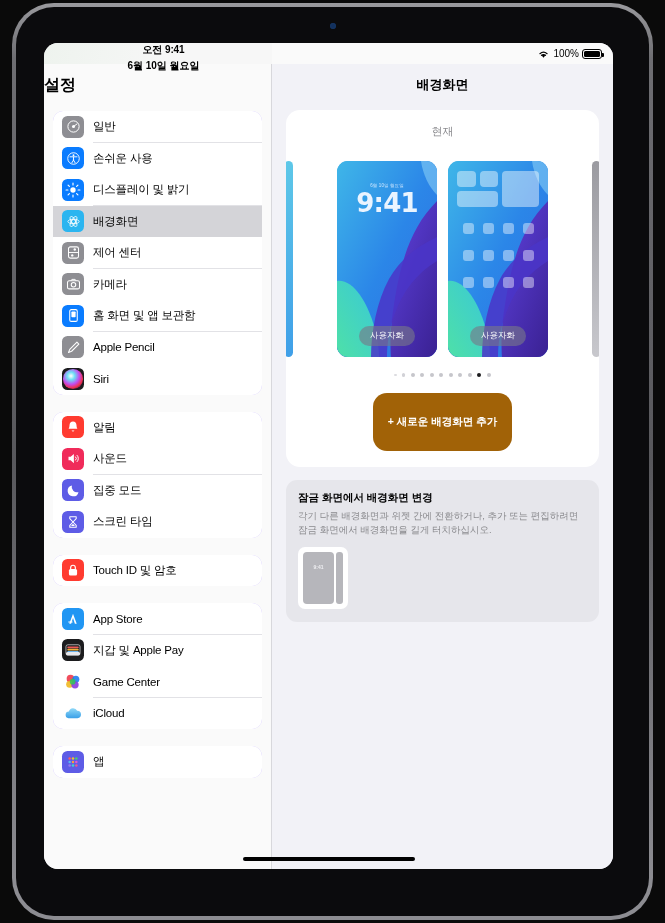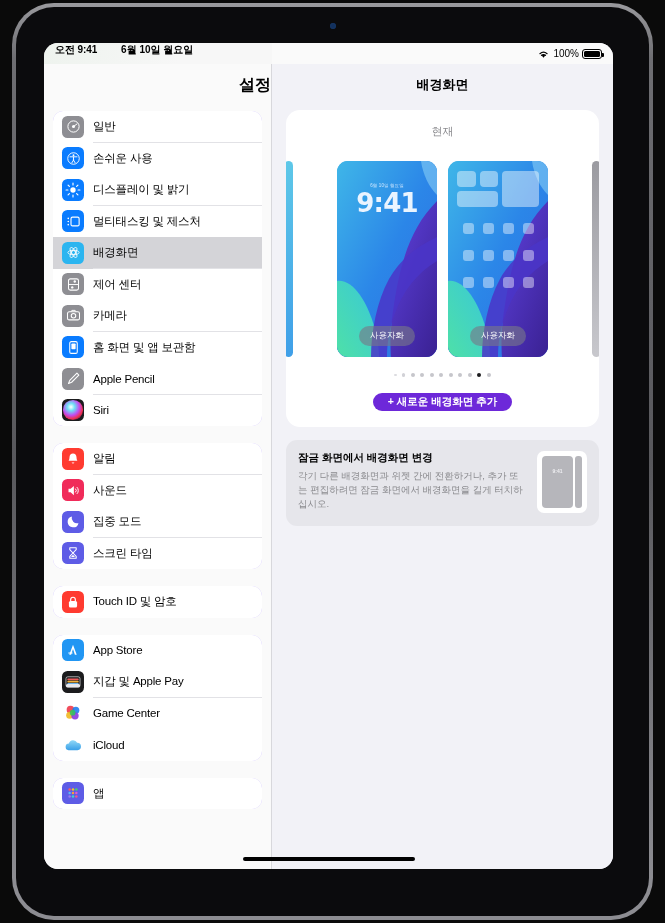--- a/index.html
+++ b/index.html
@@ -48,23 +48,24 @@
     height: 21px;
     display: flex; align-items: center;
     flex: 0 0 auto;
     font-size: 10px; font-weight: bold; color: #000;
     position: relative;
     z-index: 5;
   }
   .sb-left {
     width: 228px;
     padding-left: 11px;
-    display: flex; align-items: flex-start; gap: 24px;
+    display: flex; align-items: center; gap: 2px;
     background: linear-gradient(100deg,#eef3ee 0%,#f7f7f7 60%);
     height: 100%;
+    flex-direction: column;
   }
   .sb-time { letter-spacing: -0.1px; }
   .sb-date { font-weight: bold; }
   .sb-mid { flex: 1; background: #fafafa; height: 100%; }
   .sb-right {
     display: flex; align-items: center; gap: 3px;
     padding-right: 11px; background: #fafafa; height: 100%;
   }
   .wifi-ico { width: 13px; height: 10px; display:block; }
   .batt-pct { font-size: 10px; font-weight: normal; }
@@ -83,21 +84,21 @@
 
   
   .sidebar {
     width: 228px;
     background: #fafafa;
     display: flex; flex-direction: column;
     min-height: 0;
     border-right: 0.5px solid #d8d8dc;
   }
   .sb-title {
-    text-align: right;
+    text-align: left;
     font-size: 16px; font-weight: bold; color: #000;
     padding: 11px 0 15px;
     flex: 0 0 auto;
   }
   .sb-scroll {
     flex: 1; overflow: hidden;
     padding: 0 9px;
   }
   .group {
     background: #c4b5fd;
@@ -229,33 +230,33 @@
     display: flex; align-items: center; justify-content: center;
     gap: 5.5px; margin-top: 14px; height: 8px;
   }
   .dots span { width: 4px; height: 4px; border-radius: 50%; background: #c6c6cb; display:block; }
   .dots span.tiny { width: 2.5px; height: 2.5px; background: #dcdce0; }
   .dots span.small { width: 3.2px; height: 3.2px; background: #d2d2d7; }
   .dots span.active { background: #1c1c1e; }
 
   .add-wp-btn {
     display: block; margin: 14px auto 0;
-    background: #6d28d9; color: #fff;
+    background: #a16207; color: #fff;
     font-size: 10.5px; font-weight: bold;
-    padding: 2px 15px; border-radius: 14px;
+    padding: 22px 15px; border-radius: 14px;
     border: none; cursor: pointer;
     white-space: nowrap;
   }
 
   .info-card {
     background: #e6e6eb;
     border-radius: 11px;
     margin-top: 13px;
     padding: 11px 12px 13px;
-    display: flex; gap: 10px; align-items: flex-start;
+    display: flex; gap: 10px; align-items: flex-start; flex-direction: column;
   }
   .info-text { flex: 1; min-width: 0; }
   .info-title { font-size: 10.5px; font-weight: bold; color: #000; margin-bottom: 4px; }
   .info-body { font-size: 9.5px; color: #8a8a8e; line-height: 1.45; }
   .info-thumb {
     width: 50px; height: 62px; background: #fff; border-radius: 7px;
     flex: 0 0 auto; position: relative; padding: 5px;
     display: flex; gap: 2px;
   }
   .thumb-main { flex: 1; background: #b6b6bb; border-radius: 4px; position: relative; }
@@ -331,33 +332,20 @@
                   <div class="row">
                     <div class="ico" style="background: rgb(10, 124, 255);">
                       <svg width="16" height="16" viewBox="0 0 24 24">
                         <circle cx="12" cy="12" r="4" fill="#fff"></circle>
                         <g stroke="#fff" stroke-width="1.7" stroke-linecap="round">
                           <path d="M12 1.6v2.8M12 19.6v2.8M1.6 12h2.8M19.6 12h2.8M4.6 4.6l2 2M17.4 17.4l2 2M19.4 4.6l-2 2M6.6 17.4l-2 2"></path>
                         </g>
                       </svg>
                     </div>
                     <div class="row-label">디스플레이 및 밝기</div>
-                  </div>
-                  <div class="row">
-                    <div class="ico" style="background: rgb(10, 124, 255);">
-                      <svg width="15" height="15" viewBox="0 0 24 24">
-                        <rect x="8" y="5" width="13" height="14" rx="2.4" fill="none" stroke="#fff" stroke-width="1.8"></rect>
-                        <g fill="#fff">
-                          <circle cx="3.6" cy="7" r="1.3"></circle>
-                          <circle cx="3.6" cy="12" r="1.3"></circle>
-                          <circle cx="3.6" cy="17" r="1.3"></circle>
-                        </g>
-                      </svg>
-                    </div>
-                    <div class="row-label">멀티태스킹 및 제스처</div>
                   </div>
                   <div class="row selected">
                     <div class="ico" style="background: rgb(43, 181, 240);">
                       <svg width="15" height="15" viewBox="0 0 24 24">
                         <g stroke="#fff" stroke-width="1.3" fill="none">
                           <circle cx="12" cy="12" r="3.2"></circle>
                           <ellipse cx="12" cy="12" rx="9" ry="3.6"></ellipse>
                           <ellipse cx="12" cy="12" rx="9" ry="3.6" transform="rotate(60 12 12)"></ellipse>
                           <ellipse cx="12" cy="12" rx="9" ry="3.6" transform="rotate(120 12 12)"></ellipse>
                         </g>

